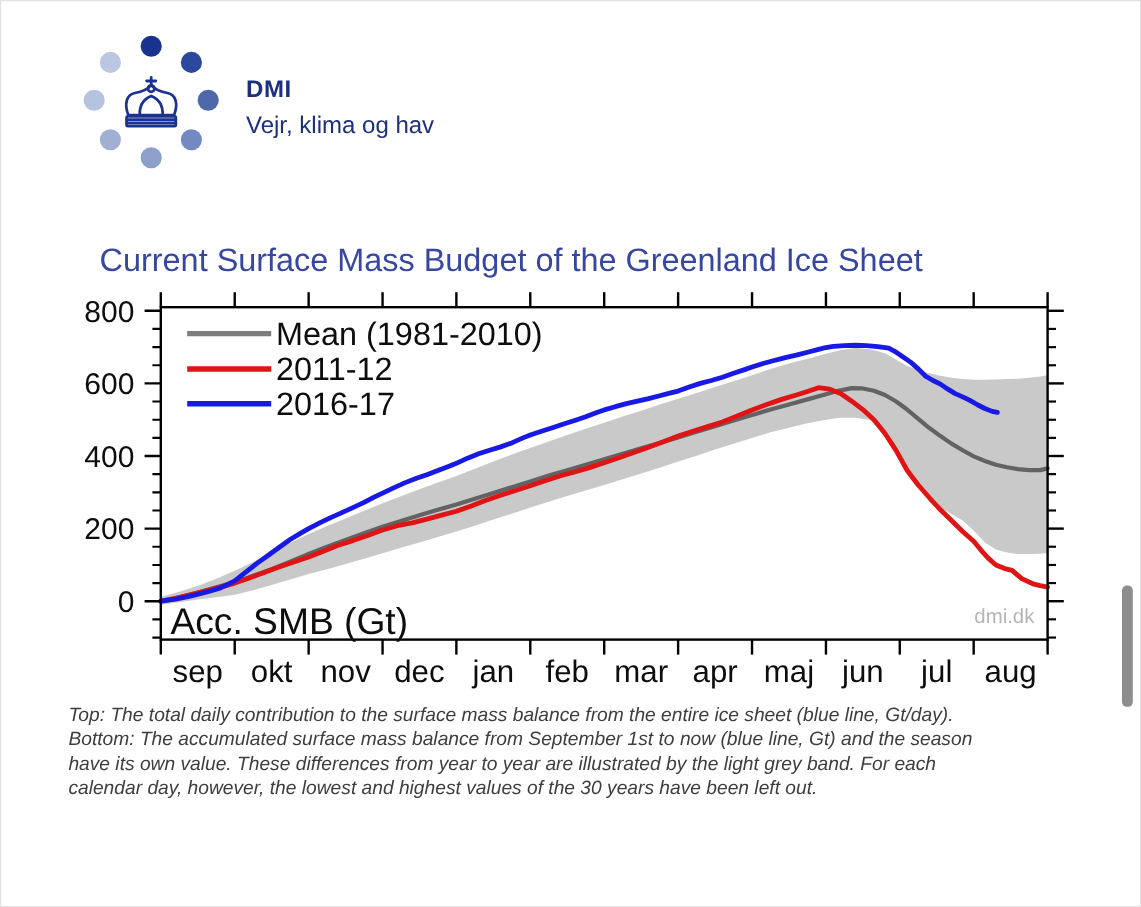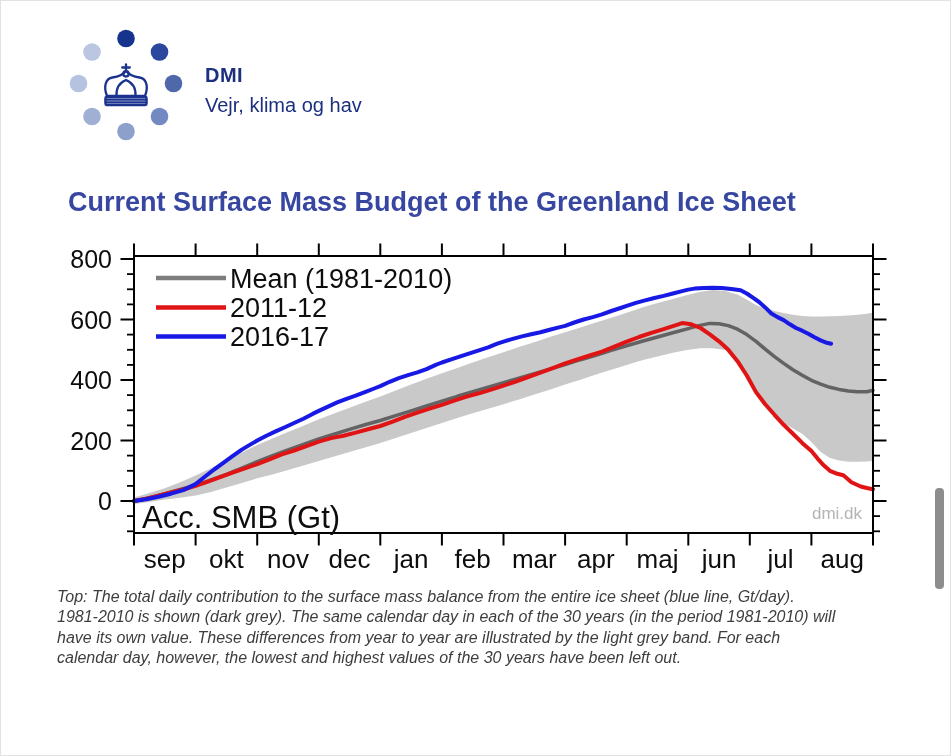--- a/index.html
+++ b/index.html
@@ -6,22 +6,22 @@
   .page{
     position:relative;width:951px;height:756px;background:#ffffff;
     border:1px solid #e2e2e2;box-sizing:border-box;overflow:hidden;
     font-family:"Liberation Sans","DejaVu Sans",sans-serif;
   }
   .logo-mark{position:absolute;left:60px;top:21px;width:130px;height:126px;}
   .logo-text{position:absolute;left:204px;top:63px;color:#1c307f;}
   .logo-brand{font-size:20px;font-weight:bold;letter-spacing:0.5px;}
   .logo-tagline{font-size:20px;margin-top:7px;}
   .page-title{
-    position:absolute;left:64px;top:183px;margin:3px;
-    font-size:27px;font-weight:bold;color:#3746a0;white-space:nowrap;
+    position:absolute;left:64px;top:183px;margin:18px;
+    font-size:27px;font-weight:normal;color:#3746a0;white-space:nowrap;
   }
   #chart{position:absolute;left:0;top:0;width:951px;height:756px;}
   #chart text{font-family:"Liberation Sans","DejaVu Sans",sans-serif;fill:#0d0d0d;}
   .lg-label{font-size:27px;}
   .acc-label{font-size:31px;}
   .wm-label{font-size:17px;fill:#b4b4b4 !important;}
   .caption{
     position:absolute;left:56px;top:586px;width:895px;
     font-size:16px;font-style:italic;color:#3e3e3e;line-height:20.4px;
   }
@@ -168,19 +168,19 @@
       <text class="lg-label" x="229" y="316">2011-12</text>
       <line id="lg-line-2" x1="155" y1="335.5" x2="225" y2="335.5" stroke-width="4.5" stroke="#1919e6"></line>
       <text class="lg-label" x="229" y="345">2016-17</text>
     </g>
     <text class="acc-label" x="141" y="527">Acc. SMB (Gt)</text>
     <text class="wm-label" x="861" y="518" text-anchor="end">dmi.dk</text>
   </svg>
 
   <div class="caption">
     <div>Top: The total daily contribution to the surface mass balance from the entire ice sheet (blue line, Gt/day).</div>
-    <div>1981-2010 is shown (dark grey). The same calendar day in each of the 30 years (in the period 1981-2010) will</div>
+    <div>Bottom: The accumulated surface mass balance from September 1st to now (blue line, Gt) and the season</div>
     <div>have its own value. These differences from year to year are illustrated by the light grey band. For each</div>
     <div>calendar day, however, the lowest and highest values of the 30 years have been left out.</div>
   </div>
 
   <div class="scrollbar-thumb"></div>
 </div>
 
 </body></html>

